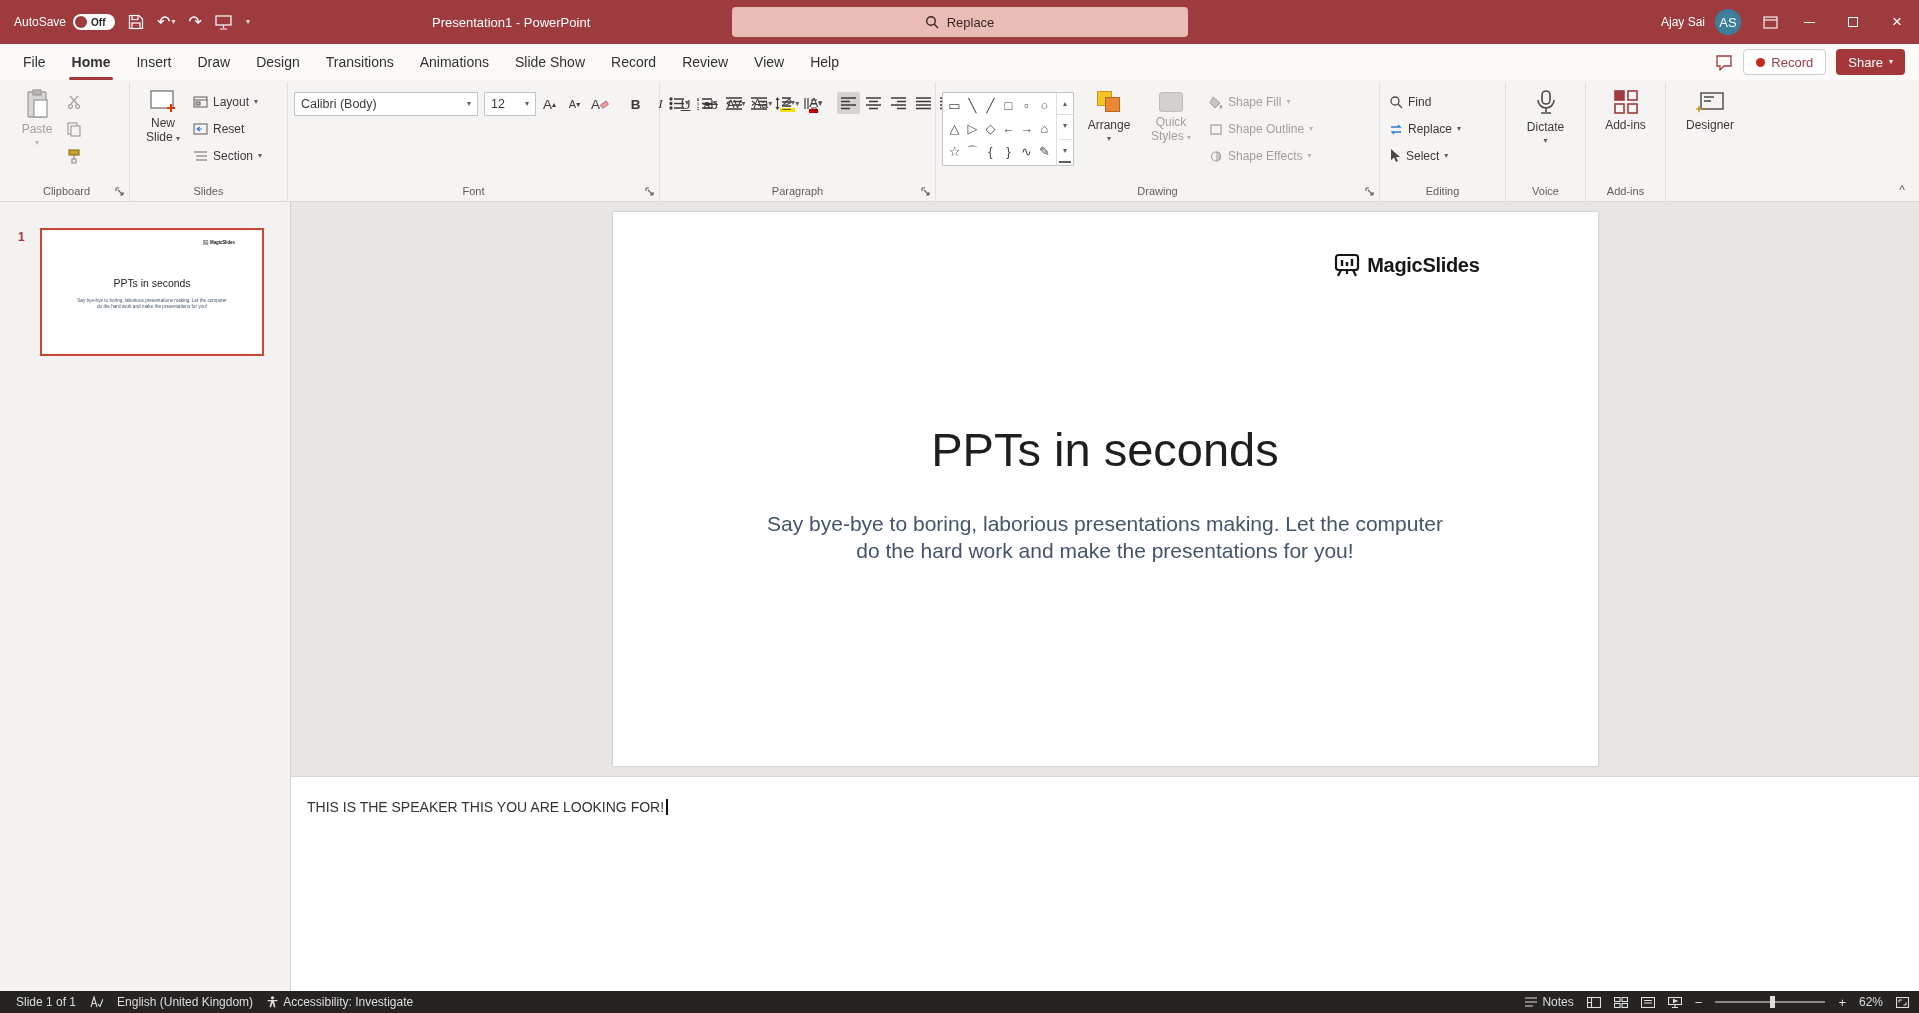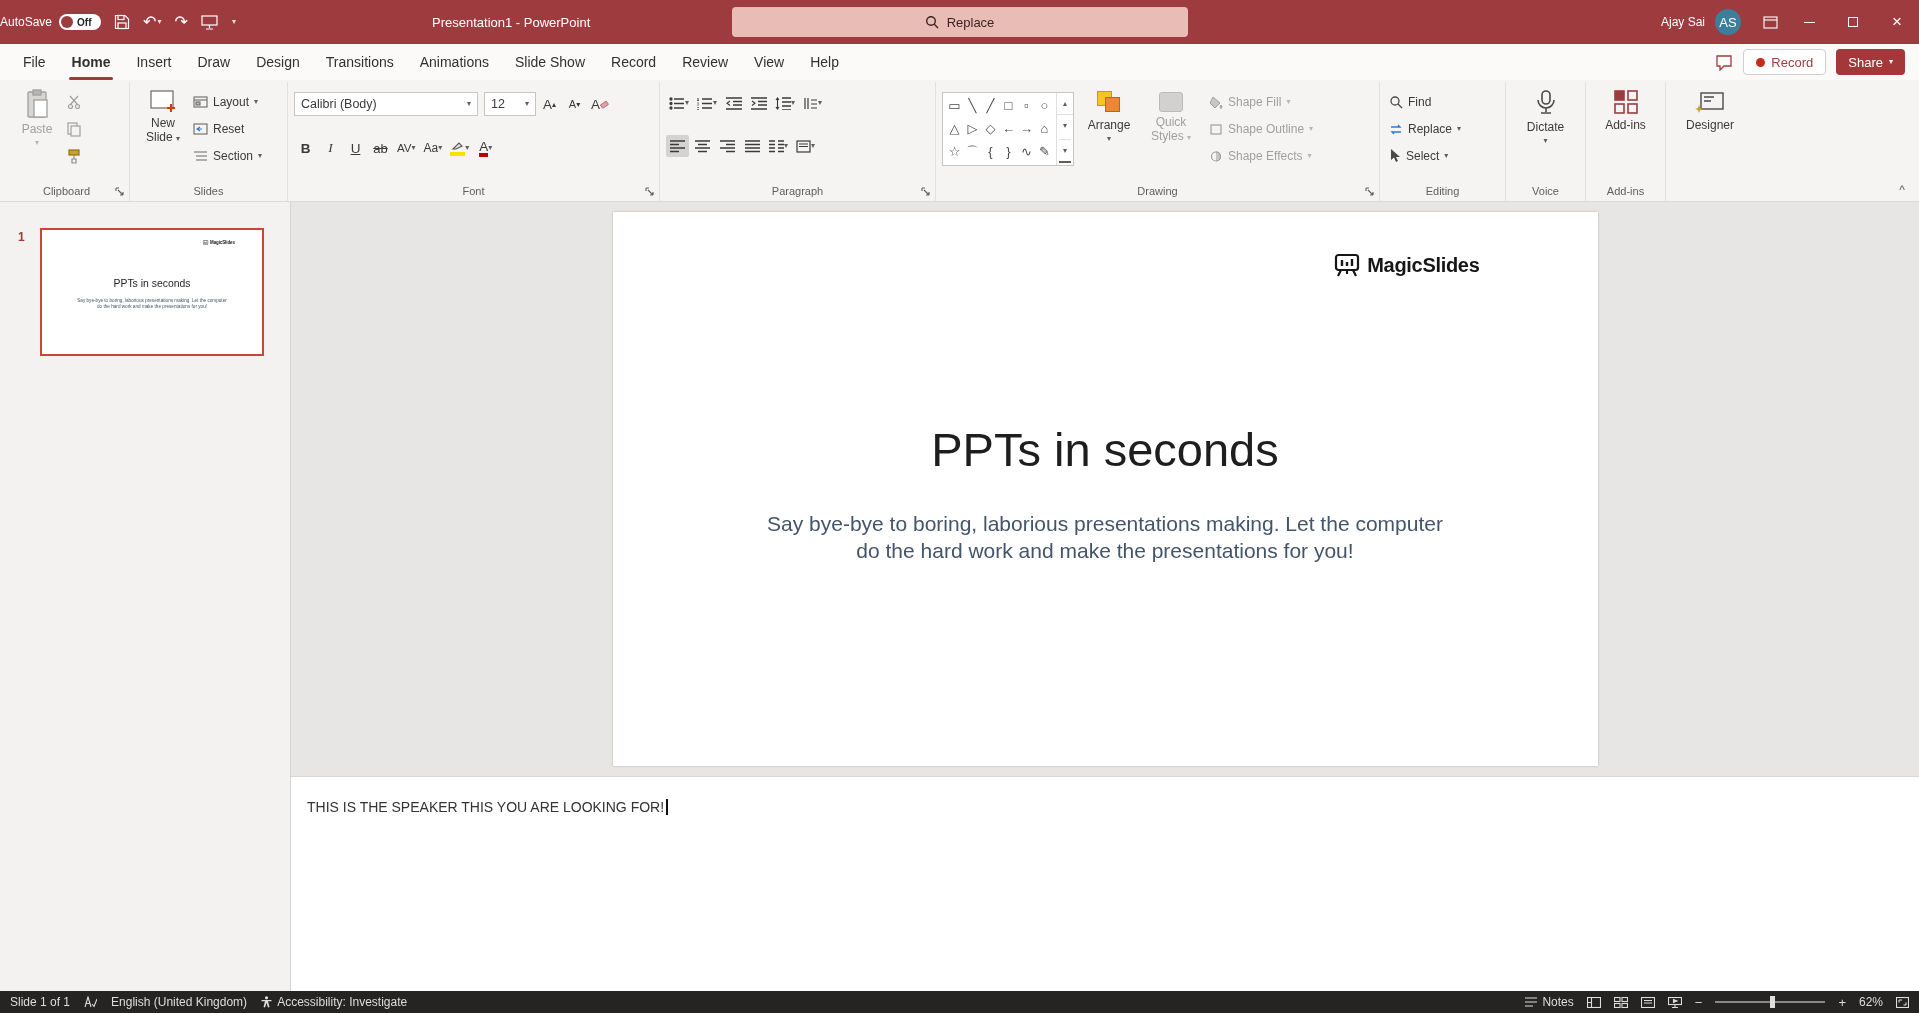--- a/index.html
+++ b/index.html
@@ -1,21 +1,21 @@
 <!DOCTYPE html>
 <html><head>
 <meta charset="utf-8">
 <style>
   * { margin:0; padding:0; box-sizing:border-box; }
   html,body { width:1919px; height:1013px; overflow:hidden; }
   body { font-family:"Liberation Sans", sans-serif; font-size:12px; color:#252423; background:#fff; }
   svg { display:block; }
 
   
-  .titlebar { position:relative; height:44px; background:#9E3B3E; display:flex; align-items:center; color:#fff; padding-left:0; }
+  .titlebar { position:relative; height:44px; background:#9E3B3E; display:flex; align-items:center; color:#fff; padding-left:14px; }
   .qat { display:flex; align-items:center; gap:13px; }
   .autosave { display:flex; align-items:center; gap:7px; font-size:12px; }
   .toggle { width:42px; height:16px; background:#fff; border-radius:9px; display:flex; align-items:center; padding:0 4px 0 2px; gap:4px; }
   .toggle .knob { width:12px; height:12px; border-radius:50%; background:#9E3B3E; }
   .toggle .state { color:#252423; font-size:10px; font-weight:bold; }
   .tbtn { display:flex; align-items:center; justify-content:center; color:#fff; font-size:15px; line-height:1; }
   .tb-glyph { font-size:16px; }
   .tb-chev { font-size:8px; color:#F2DEDD; margin-left:1px; }
   .doc-title { position:absolute; left:432px; top:0; height:44px; display:flex; align-items:center; font-size:13px; color:#fff; }
   .search { position:absolute; left:50%; top:7px; transform:translateX(-50%); width:456px; height:30px; background:#E9BDB6; border-radius:4px; display:flex; align-items:center; justify-content:center; gap:8px; color:#3A2321; font-size:13px; }
@@ -47,21 +47,21 @@
   .rg-label { height:20px; font-size:11px; color:#605E5C; text-align:center; line-height:20px; }
   .launcher { position:absolute; right:4px; bottom:4px; }
   .chev { font-size:8px; color:#605E5C; line-height:1; }
   .dis { color:#A19F9D !important; }
   .dis .chev { color:#B8B6B4; }
 
   .bb { width:54px; min-height:86px; display:flex; flex-direction:column; align-items:center; padding-top:5px; gap:3px; font-size:12px; color:#3B3A39; text-align:center; line-height:14px; border-radius:2px; }
   .stack { display:flex; flex-direction:column; gap:5px; padding-top:7px; }
   .sb { display:flex; align-items:center; gap:5px; font-size:12px; height:22px; padding:0 3px; color:#3B3A39; white-space:nowrap; }
 
-  .frows { display:flex; flex-direction:column; gap:21px; padding-top:8px; }
+  .frows { display:flex; flex-direction:row; gap:12px; padding-top:8px; }
   .frow { display:flex; align-items:center; gap:2px; }
   .combo { display:flex; align-items:center; justify-content:space-between; border:1px solid #C8C6C4; background:#fff; height:24px; padding:0 6px; font-size:12.5px; color:#3B3A39; }
   .combo-font { width:184px; }
   .combo-size { width:52px; margin-left:4px; }
   .fbtn { min-width:23px; height:22px; display:flex; align-items:center; justify-content:center; font-size:13.5px; padding:0 3px; color:#3B3A39; border-radius:2px; }
   .fbtn.sel { background:#D5D3D1; }
   .b-bold { font-weight:bold; }
   .b-italic { font-style:italic; font-family:"Liberation Serif", serif; }
   .b-under { text-decoration:underline; }
   .b-strike { text-decoration:line-through; font-size:13px; }
@@ -99,21 +99,21 @@
   .s-logo { position:absolute; top:40px; right:118px; display:flex; align-items:center; gap:7px; }
   .s-logo-text { font-size:20px; font-weight:bold; color:#161616; letter-spacing:-0.3px; }
   .s-title { position:absolute; top:210px; left:0; right:0; text-align:center; font-size:47px; color:#1E1E1E; }
   .s-sub { position:absolute; top:298px; left:50%; transform:translateX(-50%); width:680px; text-align:center; font-size:21px; line-height:27px; color:#44546A; }
 
   .notes { height:215px; background:#fff; border-top:1px solid #D8D6D4; padding:22px 0 0 16px; font-size:14px; color:#333; }
   .caret { display:inline-block; width:1.5px; height:16px; background:#111; margin-left:2px; vertical-align:-3px; }
 
   
   .statusbar { height:22px; background:#252423; color:#DFDEDD; display:flex; align-items:center; font-size:12px; }
-  .sb-left { display:flex; align-items:center; gap:14px; padding-left:10px; }
+  .sb-left { display:flex; align-items:center; gap:14px; padding-left:16px; }
   .sb-right { margin-left:auto; display:flex; align-items:center; gap:13px; padding-right:10px; }
   .sb-item { display:flex; align-items:center; gap:5px; white-space:nowrap; }
   .zoom-track { width:110px; height:2px; background:#8A8886; position:relative; }
   .zoom-thumb { position:absolute; left:50%; top:-5px; width:5px; height:12px; background:#DFDEDD; }
   .zbtn { font-size:13px; }
 </style>
 </head>
 <body>
 
 <div class="app">

